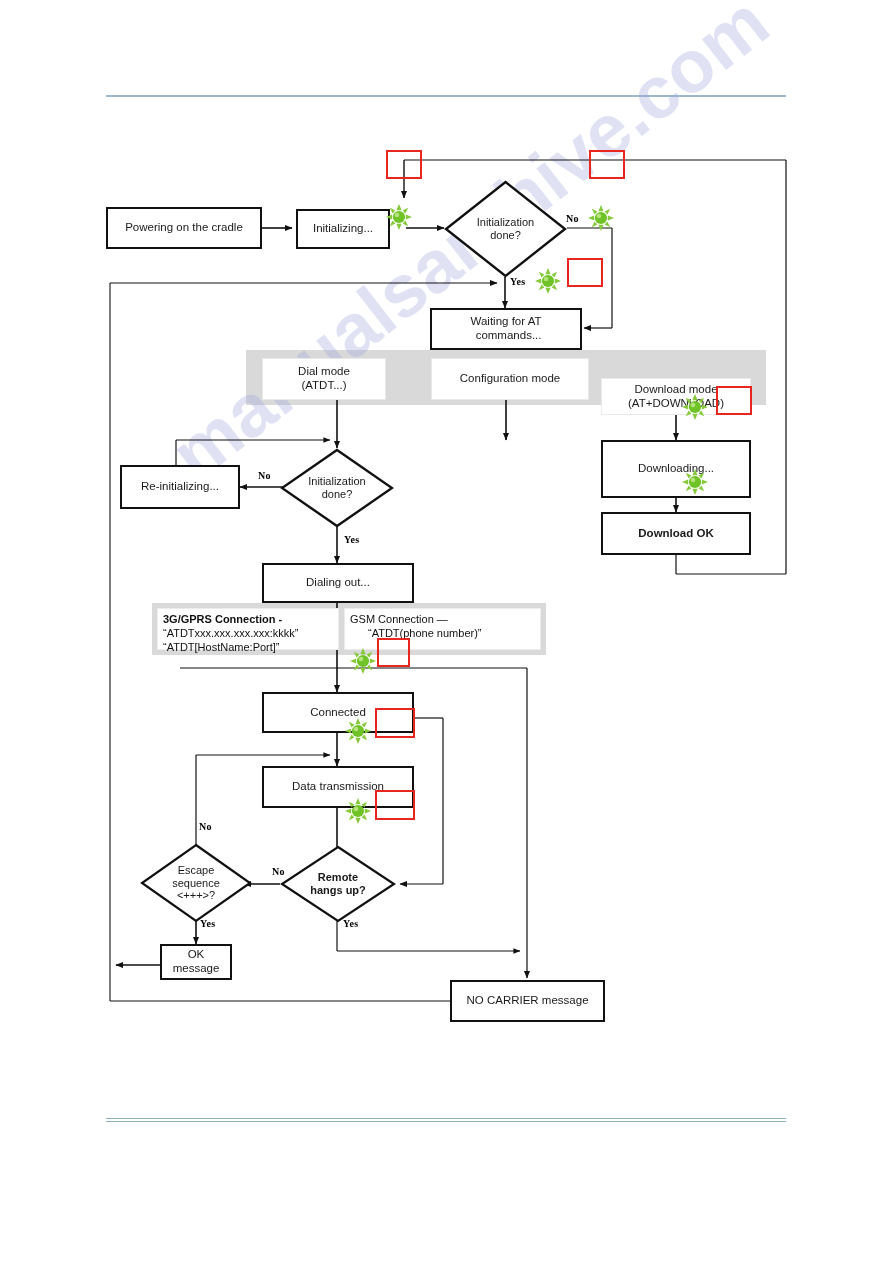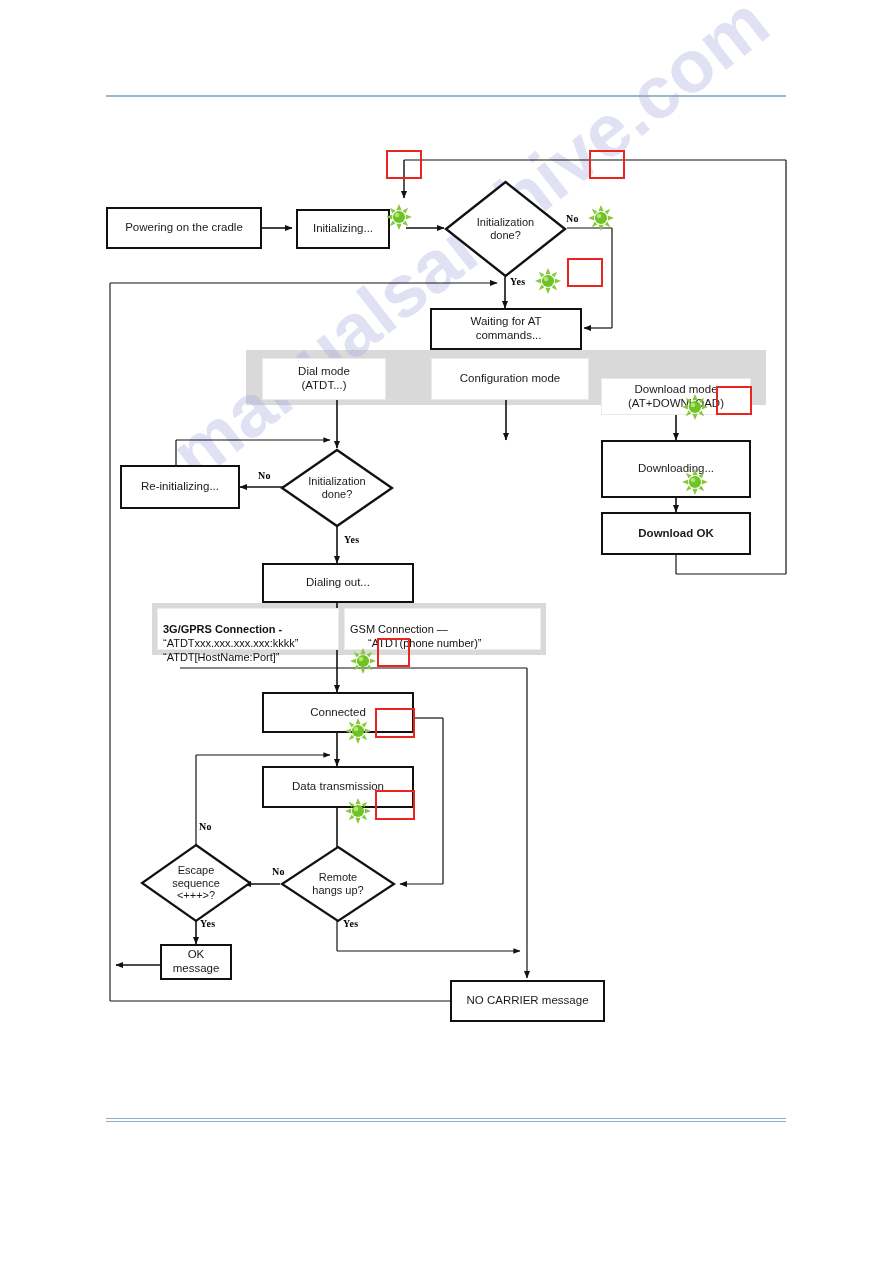--- a/index.html
+++ b/index.html
@@ -87,21 +87,21 @@
     background: #d9d9d9;
     box-sizing: border-box;
   }
   .infobox {
     position: absolute;
     box-sizing: border-box;
     background: #ffffff;
     border: 1px solid #ececec;
     font-size: 11px;
     color: #111;
-    padding: 14px 5px;
+    padding: 4px 5px;
     line-height: 1.25;
   }
   .infobox .hdr { font-weight: bold; }
 
   
   .dec {
     position: absolute;
   }
   .dec svg { position: absolute; left: 0; top: 0; }
   .dec .dectext {
@@ -360,21 +360,21 @@
       </svg>
       <div class="dectext">
         <div>
           <div>Escape</div>
           <div>sequence</div>
           <div>&lt;+++&gt;?</div>
         </div>
       </div>
     </div>
 
-    <div class="dec" style="left:280px; top:845px; width:116px; height:78px;">
+    <div class="dec" style="left:280px; top:845px; width:116px; height:78px;font-weight:bold;">
       <svg width="116" height="78" viewBox="0 0 116 78" xmlns="http://www.w3.org/2000/svg">
         <polygon points="58,2 114,39 58,76 2,39" fill="#ffffff" stroke="#111" stroke-width="2.2"></polygon>
       </svg>
       <div class="dectext">
         <div>
           <div>Remote</div>
           <div>hangs up?</div>
         </div>
       </div>
     </div>

